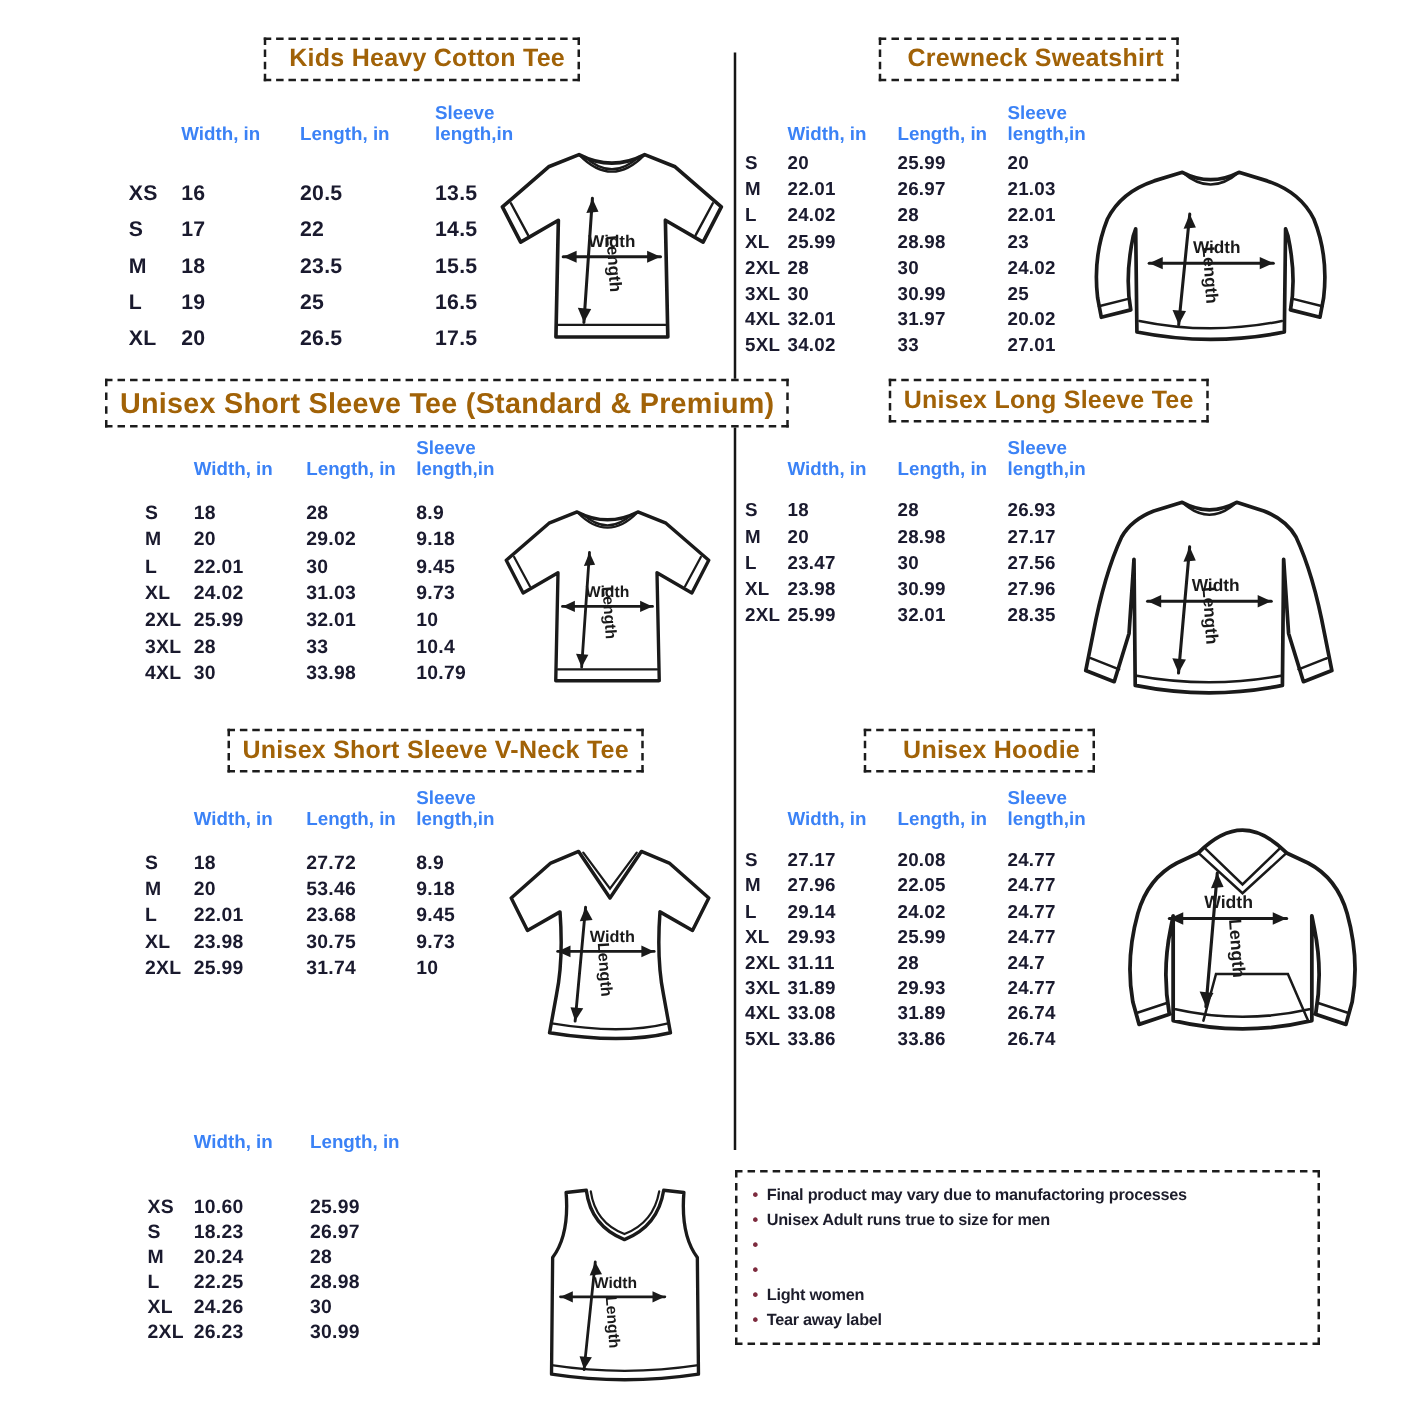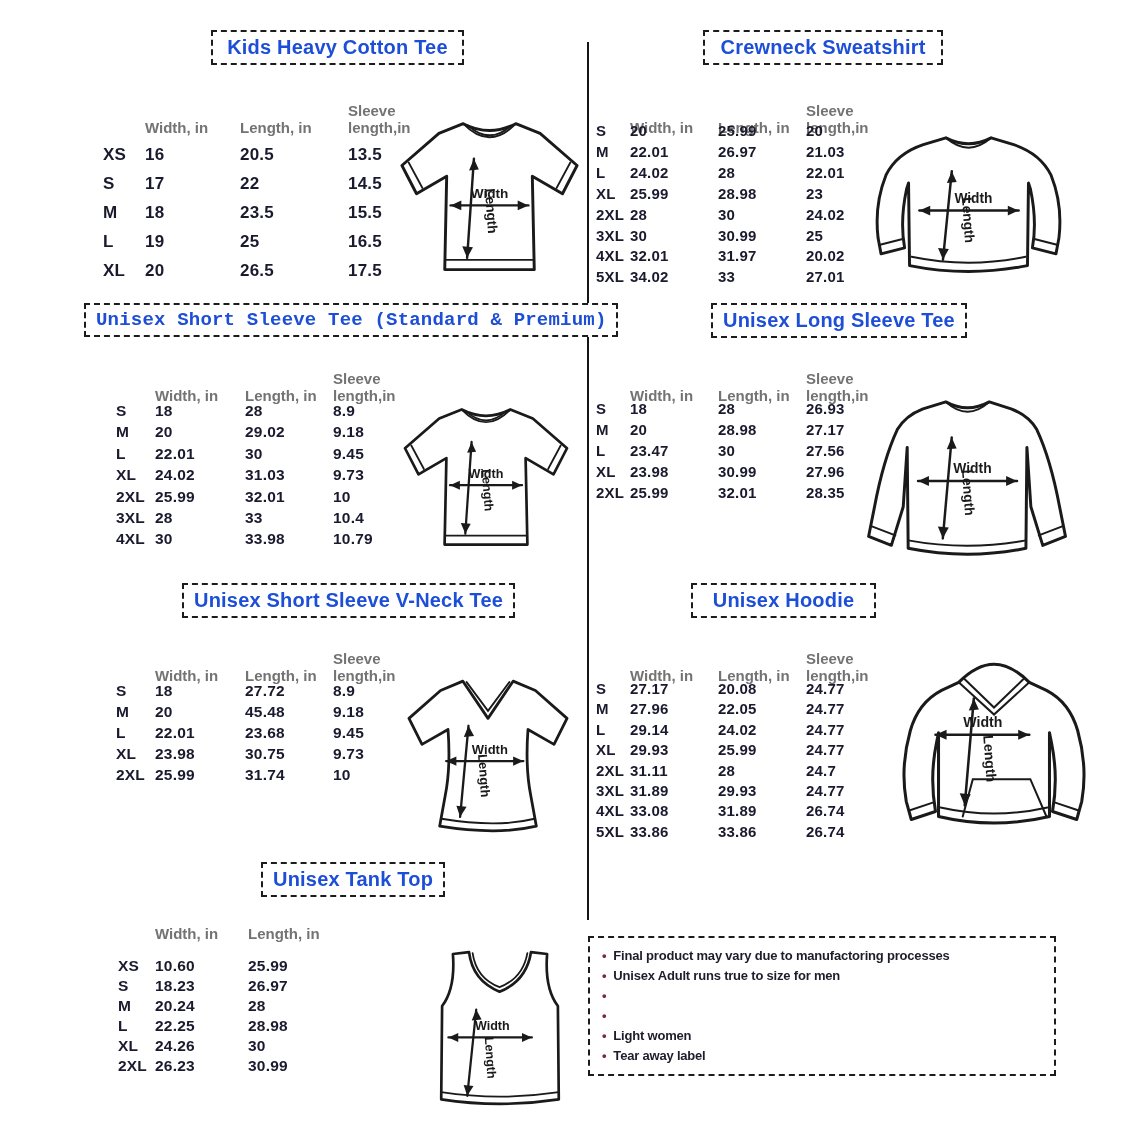--- a/index.html
+++ b/index.html
@@ -3,37 +3,37 @@
 <meta charset="utf-8">
 <style>
   html,body{margin:0;padding:0;background:#fff;}
   body{font-family:"Liberation Sans",sans-serif;}
   #canvas{position:relative;width:1140px;height:1140px;background:#ffffff;overflow:hidden;}
 
   .title-box{
     position:absolute;
     border:2px dashed #1c1c1c;
     background:#fff;
-    color:#1d4ed8;
+    color:#a16207;
     font-weight:700;
     font-size:20px;
     letter-spacing:.2px;
     padding:4px 10px;
-    text-align:center;
+    text-align:right;
     white-space:nowrap;
     box-sizing:border-box;
   }
-  .title-sm{font-size:19px;font-family:Liberation Mono, monospace;}
+  .title-sm{font-size:23px;}
 
   .tablewrap{position:absolute;}
   .thead,.trow{display:grid;grid-template-columns:var(--cols);}
   .thead{align-items:end;}
   .hcell{
-    font-weight:700;font-size:15px;color:#737373;
-    white-space:pre-line;line-height:17px;margin-top:20px;
+    font-weight:700;font-size:15px;color:#3b82f6;
+    white-space:pre-line;line-height:17px;
   }
   .tcell{
     font-weight:700;font-size:var(--fs);color:#1a1a2e;
     line-height:var(--rowh);letter-spacing:.2px;white-space:nowrap;
   }
 
   .sec-kids  {--cols:42px 95px 108px 84px; --rowh:29px;   --fs:17px;}
   .sec-std   {--cols:39px 90px 88px 84px;  --rowh:21.4px; --fs:15.5px;}
   .sec-vneck {--cols:39px 90px 88px 84px;  --rowh:21px;   --fs:15.5px;}
   .sec-tank  {--cols:37px 93px 95px;       --rowh:20px;   --fs:15.5px;}
@@ -175,21 +175,21 @@
   <div class="tablewrap sec-vneck" style="left:116px;top:680px;">
       <div class="trow">
         <div class="tcell size">S</div>
         <div class="tcell">18</div>
         <div class="tcell">27.72</div>
         <div class="tcell">8.9</div>
       </div>
       <div class="trow">
         <div class="tcell size">M</div>
         <div class="tcell">20</div>
-        <div class="tcell">45.48</div>
+        <div class="tcell">53.46</div>
         <div class="tcell">9.18</div>
       </div>
       <div class="trow">
         <div class="tcell size">L</div>
         <div class="tcell">22.01</div>
         <div class="tcell">23.68</div>
         <div class="tcell">9.45</div>
       </div>
       <div class="trow">
         <div class="tcell size">XL</div>
@@ -198,21 +198,20 @@
         <div class="tcell">9.73</div>
       </div>
       <div class="trow">
         <div class="tcell size">2XL</div>
         <div class="tcell">25.99</div>
         <div class="tcell">31.74</div>
         <div class="tcell">10</div>
       </div>
     </div>
 
-  <div class="title-box" style="left:261px;top:862px;min-width:176px;">Unisex Tank Top</div>
   <div class="tablewrap sec-tank" style="left:118px;top:905px;">
     <div class="thead">
       <div class="hcell"></div>
       <div class="hcell">Width, in</div>
       <div class="hcell">Length, in</div>
     </div>
   </div>
   <div class="tablewrap sec-tank" style="left:118px;top:956px;">
       <div class="trow">
         <div class="tcell size">XS</div>

